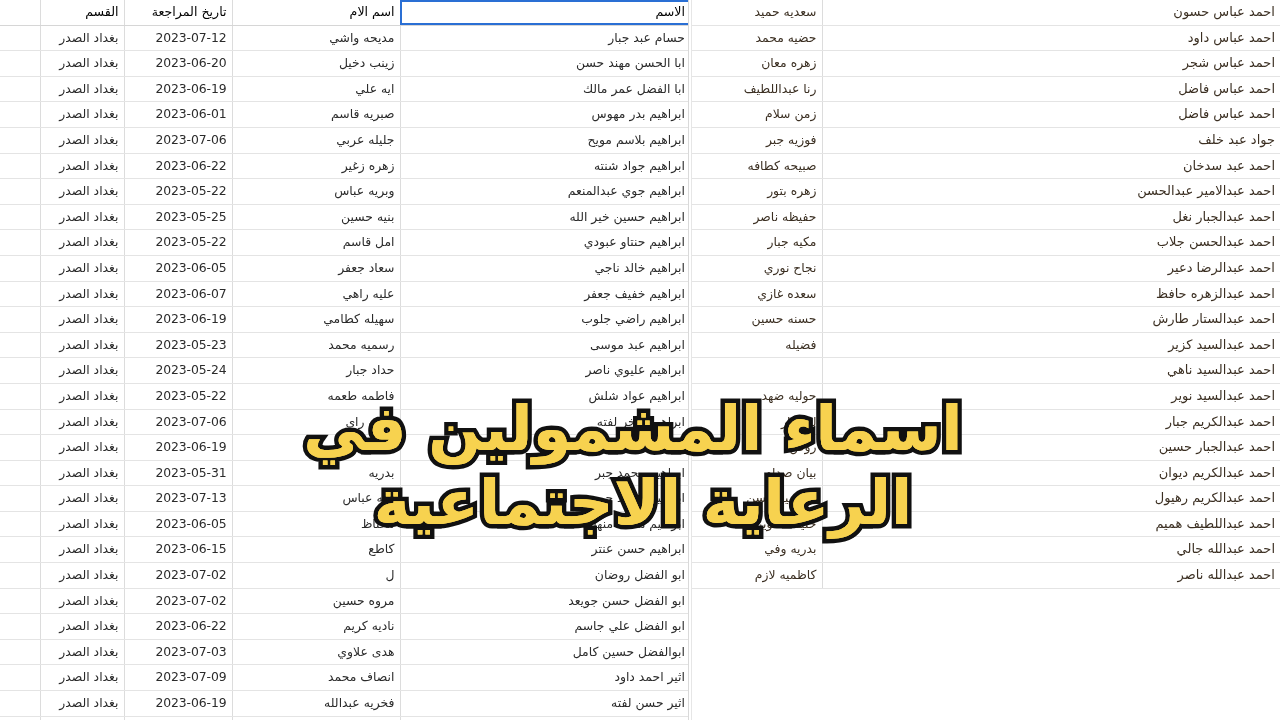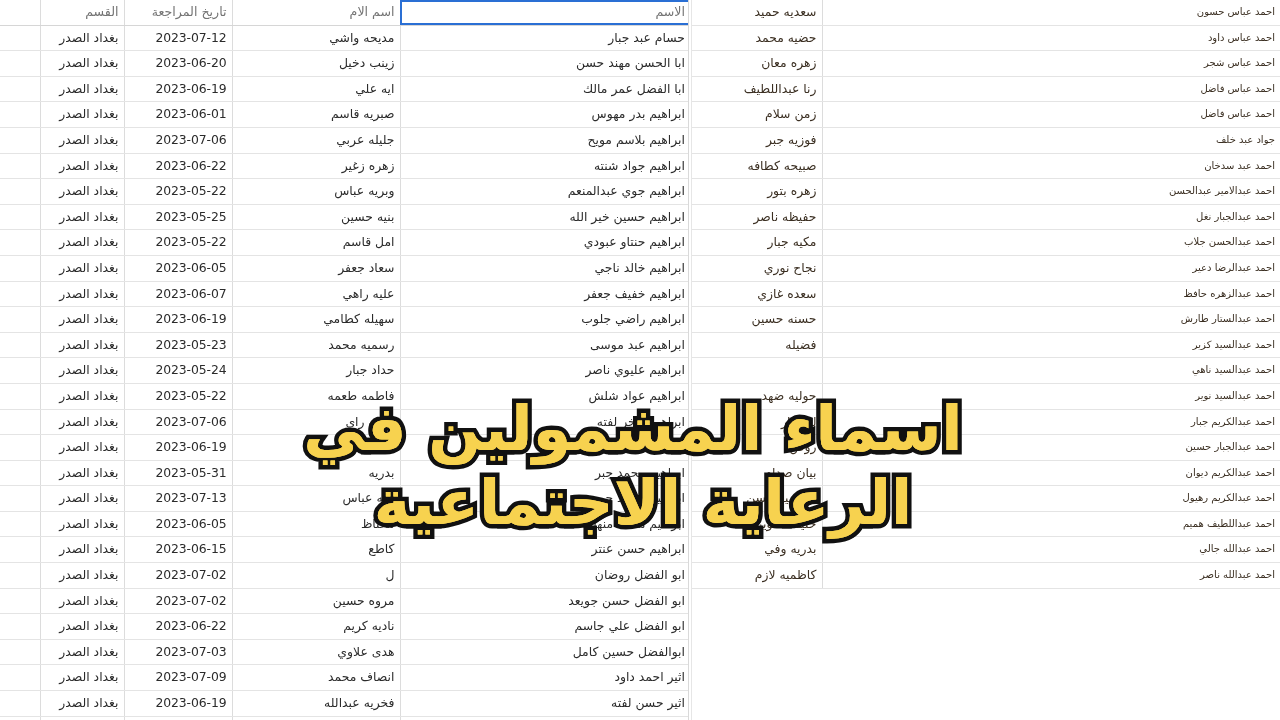--- a/index.html
+++ b/index.html
@@ -41,21 +41,21 @@
   #pane-left col.c-date  {width:108px;}
   #pane-left col.c-dept  {width:84px;}
   #pane-left col.c-pad   {width:40px;}
 
   #pane-right col.r-name {width:458px;}
   #pane-right col.r-mom  {width:130px;}
 
   
   .hdr td{
     font-size:12.6px;
-    color:#737373;
+    color:#000000;
     background:#ffffff;
     border-bottom:1px solid #d6d6d6;
   }
   
   .hdr td.active{
     outline:2px solid #2a6fd4;
     outline-offset:-2px;
     background:#ffffff;
     position:relative;
     z-index:3;
@@ -66,21 +66,21 @@
     background:#c9dcf3;z-index:2;pointer-events:none;
   }
 
   .cell-name{color:#30281f;border-radius:11px;}
   .cell-mom {color:#30281f;margin-left:40px;}
   .cell-date{color:#1c1c1c;letter-spacing:-.1px;direction:ltr;unicode-bidi:embed;text-align:right;}
   .cell-dept{color:#30281f;}
 
   
   #pane-right td{color:#3b2f22;text-align:right;}
-  #pane-right td.r-name{font-size:10px;}
+  #pane-right td.r-name{font-size:13px;}
   #pane-right td.r-mom {font-size:12.4px;}
 
   
   #seam{position:absolute;left:688px;top:0;width:4px;height:720px;background:#ffffff;z-index:4;}
   #seam-l{position:absolute;left:688px;top:0;width:1px;height:720px;background:#d9d9d9;z-index:5;}
   #seam-r{position:absolute;left:691px;top:0;width:1px;height:720px;background:#e6e6e6;z-index:5;}
 
   
   #headline{
     position:absolute;

